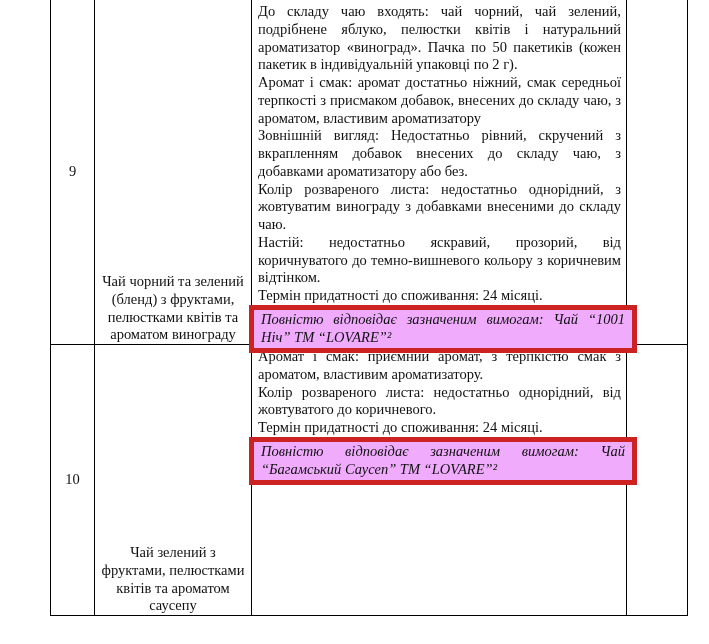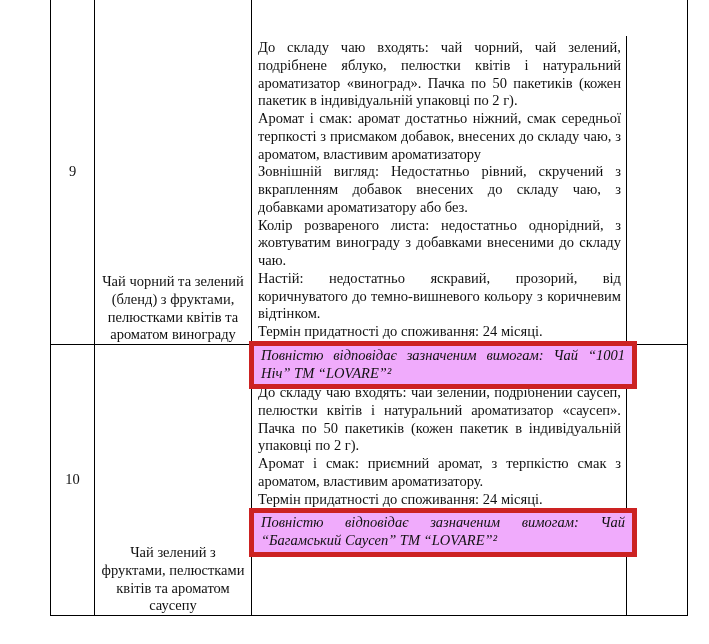--- a/index.html
+++ b/index.html
@@ -30,21 +30,20 @@
     width:157px;flex:0 0 157px;
     display:flex;align-items:flex-end;justify-content:center;
     text-align:center;
     padding:0 4px;
   }
   .c-desc{
     width:375px;flex:0 0 375px;
     padding:3px 5px 0 6px;
     text-align:justify;
     overflow:visible;
-    margin-top:36px;
   }
   .c-extra{width:61px;flex:0 0 61px;}
   .para{margin:0;}
   .highlight-box{
     position:relative;z-index:2;
     border:5px solid var(--accent-red,#cc2222);
     background:#f0abfc;
     margin:0 -16px 0 -9px;
     padding:1px 7px 2px 7px;
     font-style:italic;
@@ -79,22 +78,22 @@
     </div>
 
     <div class="t-row row-10">
       <div class="cell c-num">
         <span>10</span>
       </div>
       <div class="cell c-name">
         <span>Чай зелений з фруктами, пелюстками квітів та ароматом саусепу</span>
       </div>
       <div class="cell c-desc">
-        <p class="para">До складу чаю входять: чай зелений, подрібнений саусеп, пелюстки квітів і натуральний ароматизатор «саусеп». Пачка по 50 пакетиків (кожен пакетик в індивідуальній упаковці по 2 г).</p>
         <p class="para">Аромат і смак: приємний аромат, з терпкістю смак з ароматом, властивим ароматизатору.</p>
+        <p class="para">Колір розвареного листа: недостатньо однорідний, від жовтуватого до коричневого.</p>
         <p class="para">Термін придатності до споживання: 24 місяці.</p>
         <div class="highlight-box">
           <span>Повністю відповідає зазначеним вимогам: Чай “Багамський Саусеп” ТМ “LOVARE”²</span>
         </div>
       </div>
       <div class="cell c-extra"></div>
     </div>
 
   </div>
 </div>

